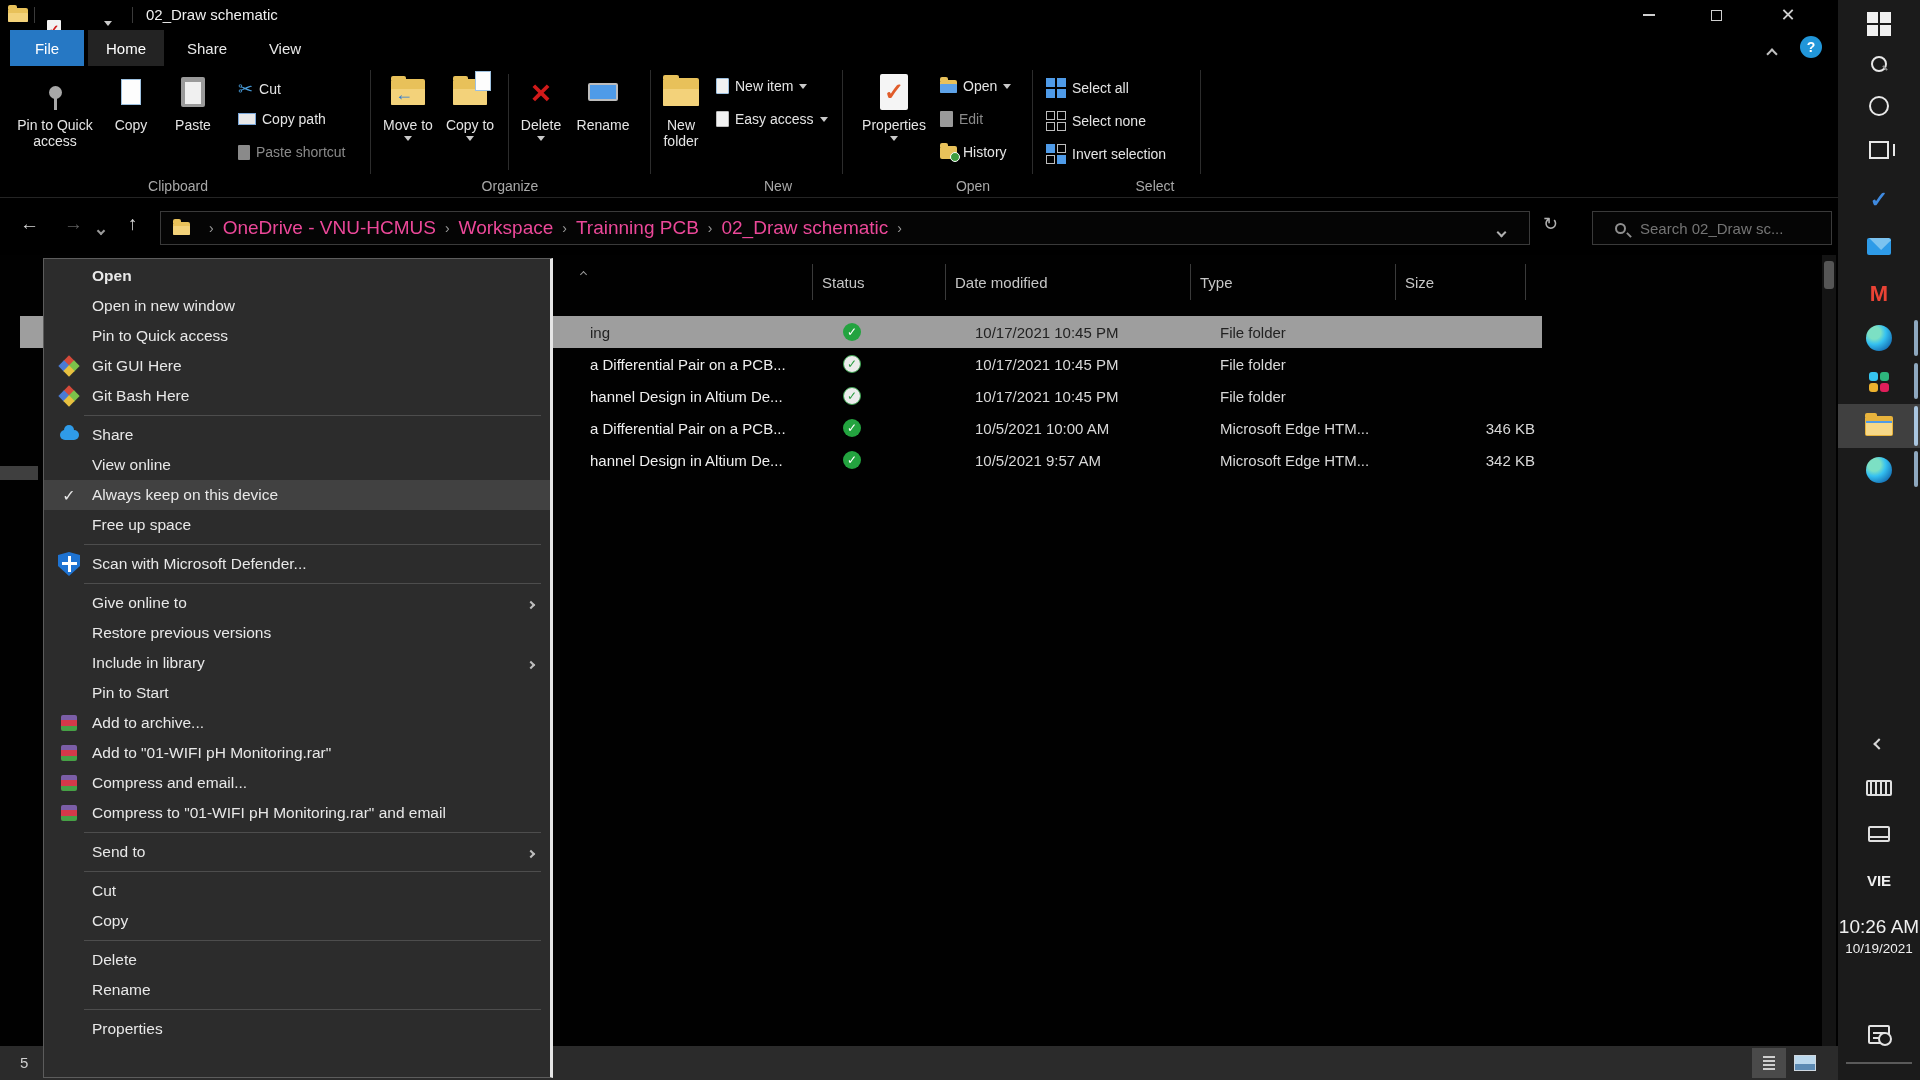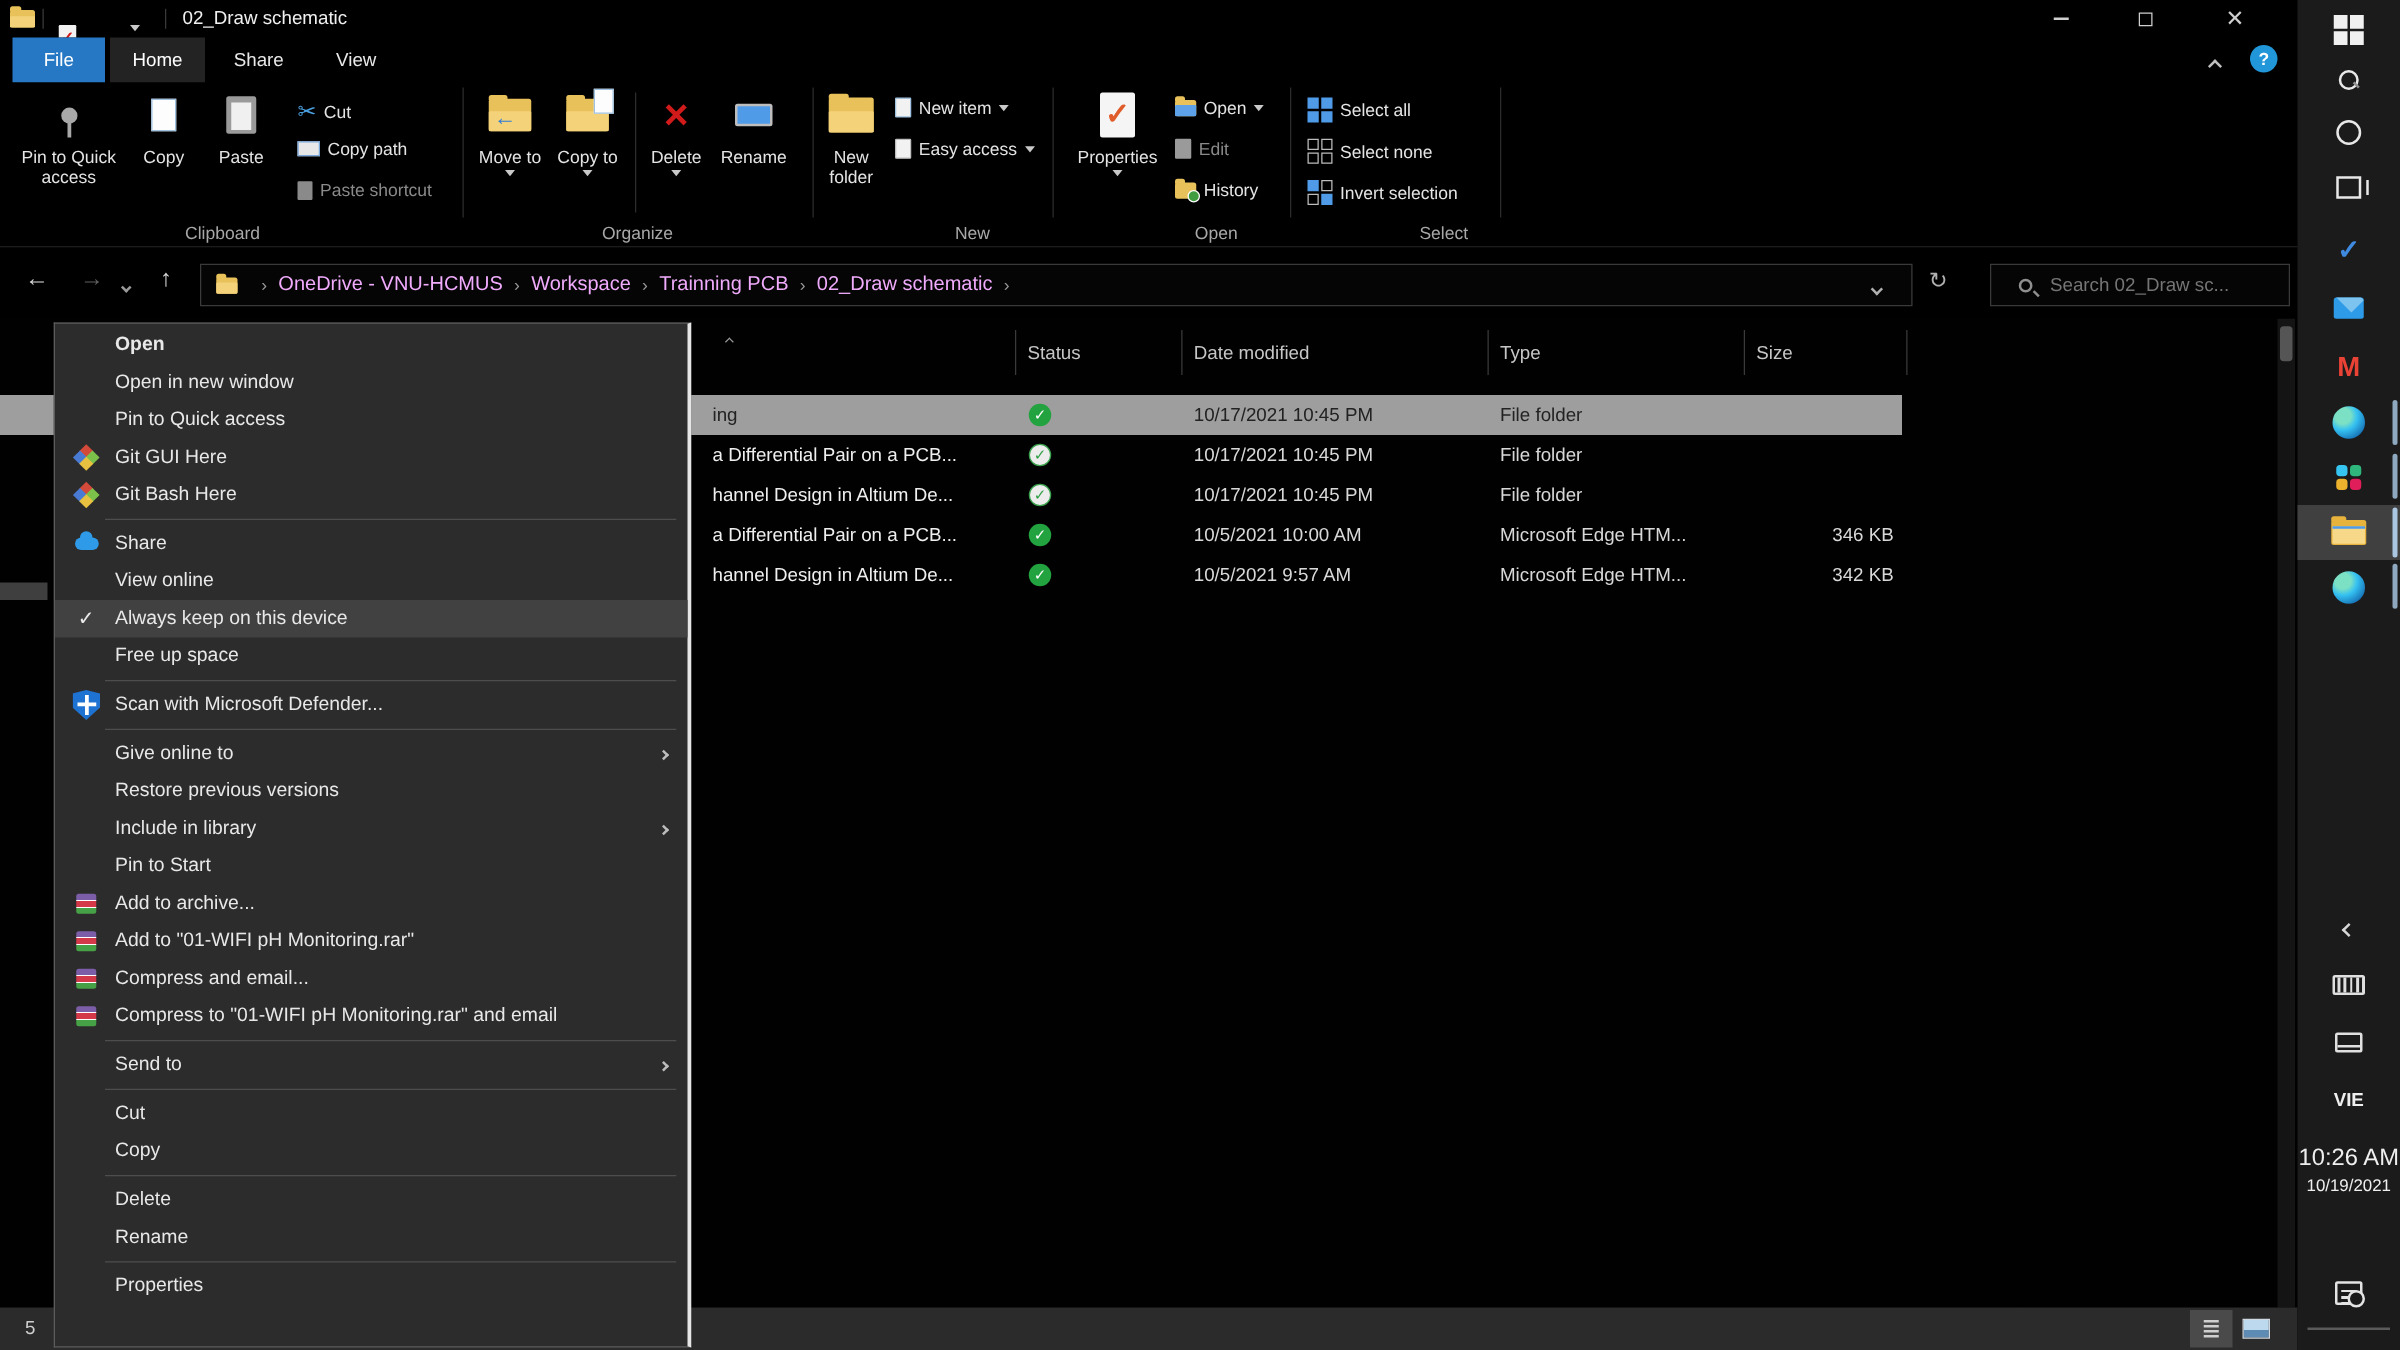--- a/index.html
+++ b/index.html
@@ -51,32 +51,32 @@
   .paste-board::after { content:""; position:absolute; left:4px; top:5px; width:16px; height:22px; background:#f0f0f0; }
   .redx { color:#d11a1a; font-size:34px; font-weight:bold; line-height:30px; }
   .rename-ic { position:relative; width:30px; height:18px; background:#4f9be8; border:2px solid #bdbdbd; border-radius:2px; }
   .props-doc { position:relative; width:28px; height:36px; background:#f5f5f5; border-radius:2px; color:#e05c2a; font-size:24px; font-weight:bold; display:flex; align-items:center; justify-content:center; }
   .scissors { color:#4aa0e0; font-size:18px; }
 
   
   #addrrow { left:0; top:198px; width:1838px; height:57px; background:#000; }
   .navglyph { font-size:19px; }
   .addrbox, .searchbox { border:1px solid #3a3a3a; background:#050505; display:flex; align-items:center; }
-  .crumb { white-space:nowrap; color:#f0abfc; font-size:16px; }
+  .crumb { white-space:nowrap; color:#ec4899; font-size:19px; }
   .crumb-sep { color:#9a9a9a; font-size:14px; padding:0 9px; }
   #searchinput { background:transparent; border:none; outline:none; color:#8f8f8f; font-size:15px; width:170px; font-family:"Liberation Sans", sans-serif; }
   .mag { position:relative; width:11px; height:11px; border:2px solid #8f8f8f; border-radius:50%; }
   .mag::after { content:""; position:absolute; left:9px; top:9px; width:6px; height:2px; background:#8f8f8f; transform:rotate(45deg); }
 
   
   #filearea { left:0; top:255px; width:1618px; height:791px; background:#010101; }
   .colhead { top:7px; height:40px; display:flex; align-items:center; font-size:15px; color:#c6c6c6; }
   .coldiv { top:9px; width:1px; height:36px; background:#3a3a3a; }
   .rows { position:absolute; left:0; top:61px; width:1838px; }
-  .frow { position:relative; width:1838px; height:32px; }
+  .frow { position:relative; width:1838px; height:32px;margin-left:20px; }
   .frow.selected { background:linear-gradient(to right, #9e9e9e 0, #9e9e9e 1522px, transparent 1522px); }
   .cell { position:absolute; top:0; height:32px; display:flex; align-items:center; font-size:15px; color:#d8d8d8; white-space:nowrap; }
   .cell.name { left:570px; color:#efefef; }
   .frow.selected .cell { color:#222; }
   .chk { position:absolute; left:823px; top:7px; width:18px; height:18px; border-radius:50%; display:flex; align-items:center; justify-content:center; font-size:12px; }
   .chk.solid { background:#23a33f; color:#fff; }
   .chk.light { background:#ececec; border:1.5px solid #3aa14e; color:#2e9e44; }
 
   
   #statusbar { left:0; top:1046px; width:1838px; height:34px; background:#2b2b2b; }

